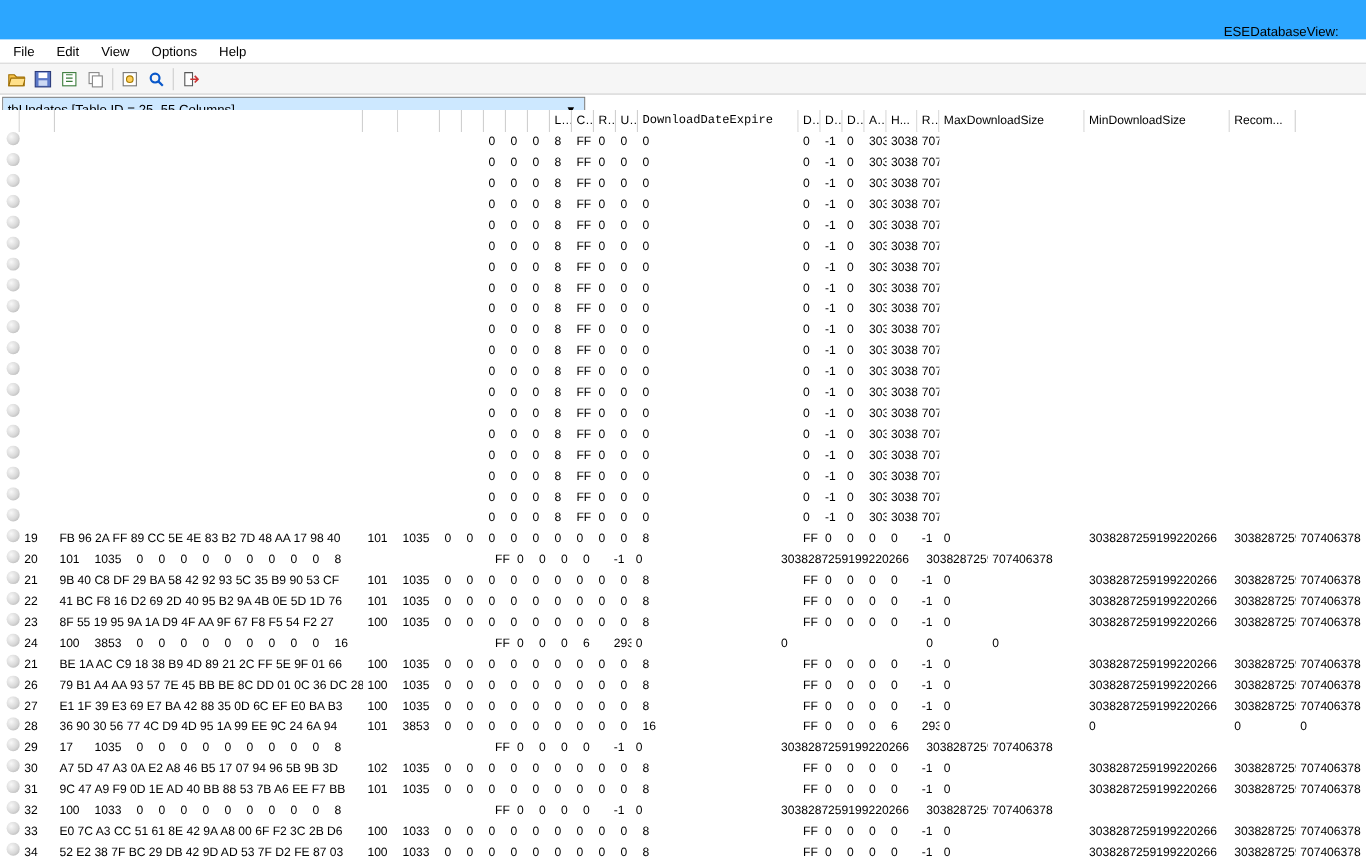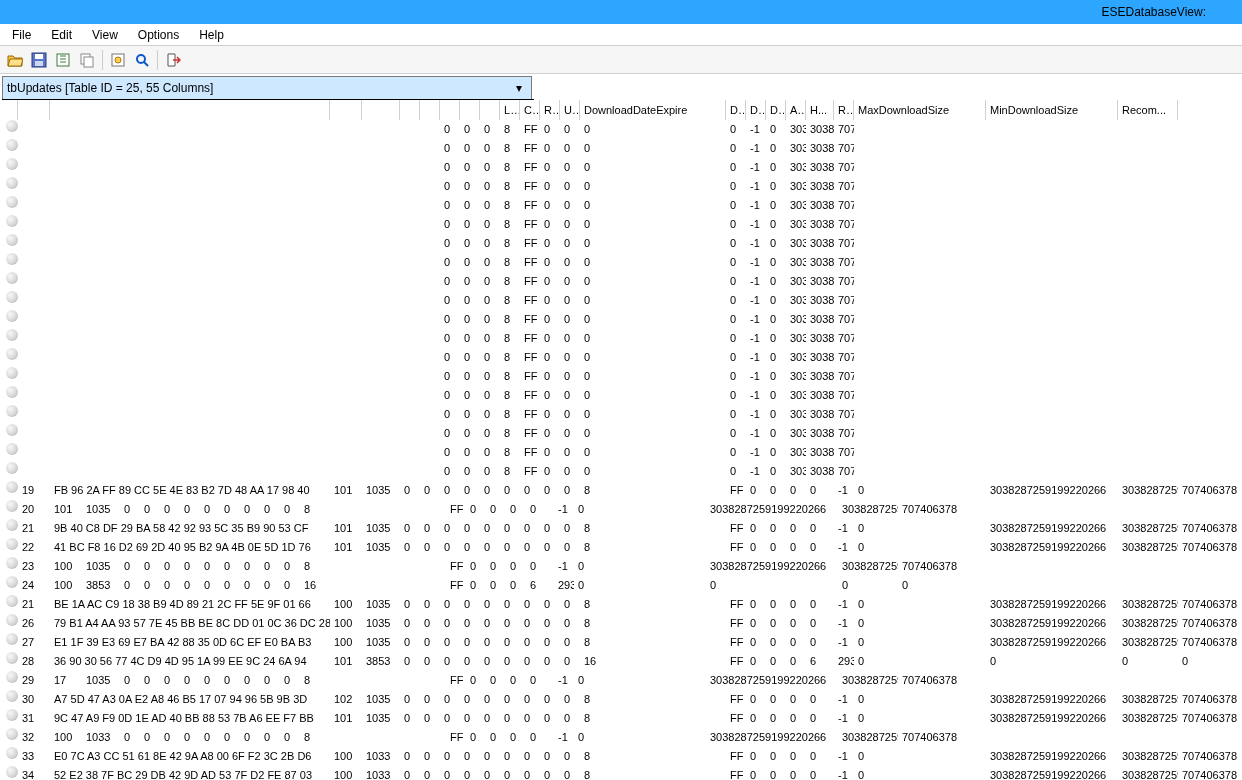--- a/index.html
+++ b/index.html
@@ -1,17 +1,17 @@
 <!DOCTYPE html>
 <html><head>
 <meta charset="utf-8">
 <style>
 *{box-sizing:border-box;margin:0;padding:0;font-family:"Segoe UI",Tahoma,sans-serif;font-size:12px;color:#000}
 body{background:#fff;overflow:hidden}
-.titlebar{height:24px;background:#2ca6ff;display:flex;align-items:center;justify-content:flex-end;padding:0 24px;color:#000}
+.titlebar{height:36px;background:#2ca6ff;display:flex;align-items:flex-end;justify-content:flex-end;padding:0 13px;color:#000}
 .titlebar span{font-size:12px}
 .menubar{height:22px;background:#fff;border-bottom:1px solid #d0d0d0;display:flex;align-items:center;padding:0 2px}
 .menubar .mitem{padding:2px 10px;cursor:default}
 .toolbar{height:28px;background:#f6f6f6;border-bottom:1px solid #d0d0d0;display:flex;align-items:center;padding:0 4px;gap:2px}
 .toolbar .tbtn{width:22px;height:22px;display:flex;align-items:center;justify-content:center;border:1px solid transparent}
 .sep{width:1px;height:20px;background:#ccc;margin:0 2px}
 .combo-wrap{position:relative;height:24px;border:1px solid #7a7a7a;margin:2px 0 0 2px;width:530px;background:#3399ff}
 .combo-wrap .sel{height:22px;line-height:22px;padding:0 4px;color:#000;background:#cde8ff;display:flex;justify-content:space-between;align-items:center}
 .combo-wrap .sel .arrow{width:16px;text-align:center}
 .dropdown{position:absolute;top:22px;left:-1px;width:532px;background:#fff;border:1px solid #000;max-height:360px;overflow:hidden}
@@ -136,21 +136,21 @@
       <div class="hcell" style="width: 38px;"></div>
       <div class="hcell" style="width: 20px;"></div>
       <div class="hcell" style="width: 20px;"></div>
       <div class="hcell" style="width: 20px;"></div>
       <div class="hcell" style="width: 20px;"></div>
       <div class="hcell" style="width: 20px;"></div>
       <div class="hcell" style="width: 20px;">L...</div>
       <div class="hcell" style="width: 20px;">C...</div>
       <div class="hcell" style="width: 20px;">R...</div>
       <div class="hcell" style="width: 20px;">U...</div>
-      <div class="hcell" style="width: 146px;">DownloadDateExpire</div>
+      <div class="hcell" style="width: 146px; font-family: Liberation Mono, monospace;">DownloadDateExpire</div>
       <div class="hcell" style="width: 20px;">D...</div>
       <div class="hcell" style="width: 20px;">D...</div>
       <div class="hcell" style="width: 20px;">D...</div>
       <div class="hcell" style="width: 20px;">A...</div>
       <div class="hcell" style="width: 28px;">H...</div>
       <div class="hcell" style="width: 20px;">R...</div>
       <div class="hcell" style="width: 132px;">MaxDownloadSize</div>
       <div class="hcell" style="width: 132px;">MinDownloadSize</div>
       <div class="hcell" style="width: 60px;">Recom...</div>
     </div>
@@ -743,20 +743,21 @@
         <div class="gcell" style="width: 132px;">0</div>
         <div class="gcell" style="width: 132px;">3038287259199220266</div>
         <div class="gcell" style="width: 60px;">3038287259199220266</div>
         <div class="gcell" style="width: 60px;">707406378</div>
       </div>
       <div class="grid-row">
         <div class="gcell" style="width: 18px;">
           <div class="bullet"></div>
         </div>
         <div class="gcell" style="width: 32px;">23</div>
+        <div class="gcell" style="width: 280px;">8F 55 19 95 9A 1A D9 4F AA 9F 67 F8 F5 54 F2 27</div>
         <div class="gcell" style="width: 32px; text-align: left;">100</div>
         <div class="gcell" style="width: 38px;">1035</div>
         <div class="gcell" style="width: 20px;">0</div>
         <div class="gcell" style="width: 20px;">0</div>
         <div class="gcell" style="width: 20px;">0</div>
         <div class="gcell" style="width: 20px;">0</div>
         <div class="gcell" style="width: 20px;">0</div>
         <div class="gcell" style="width: 20px;">0</div>
         <div class="gcell" style="width: 20px;">0</div>
         <div class="gcell" style="width: 20px;">0</div>

